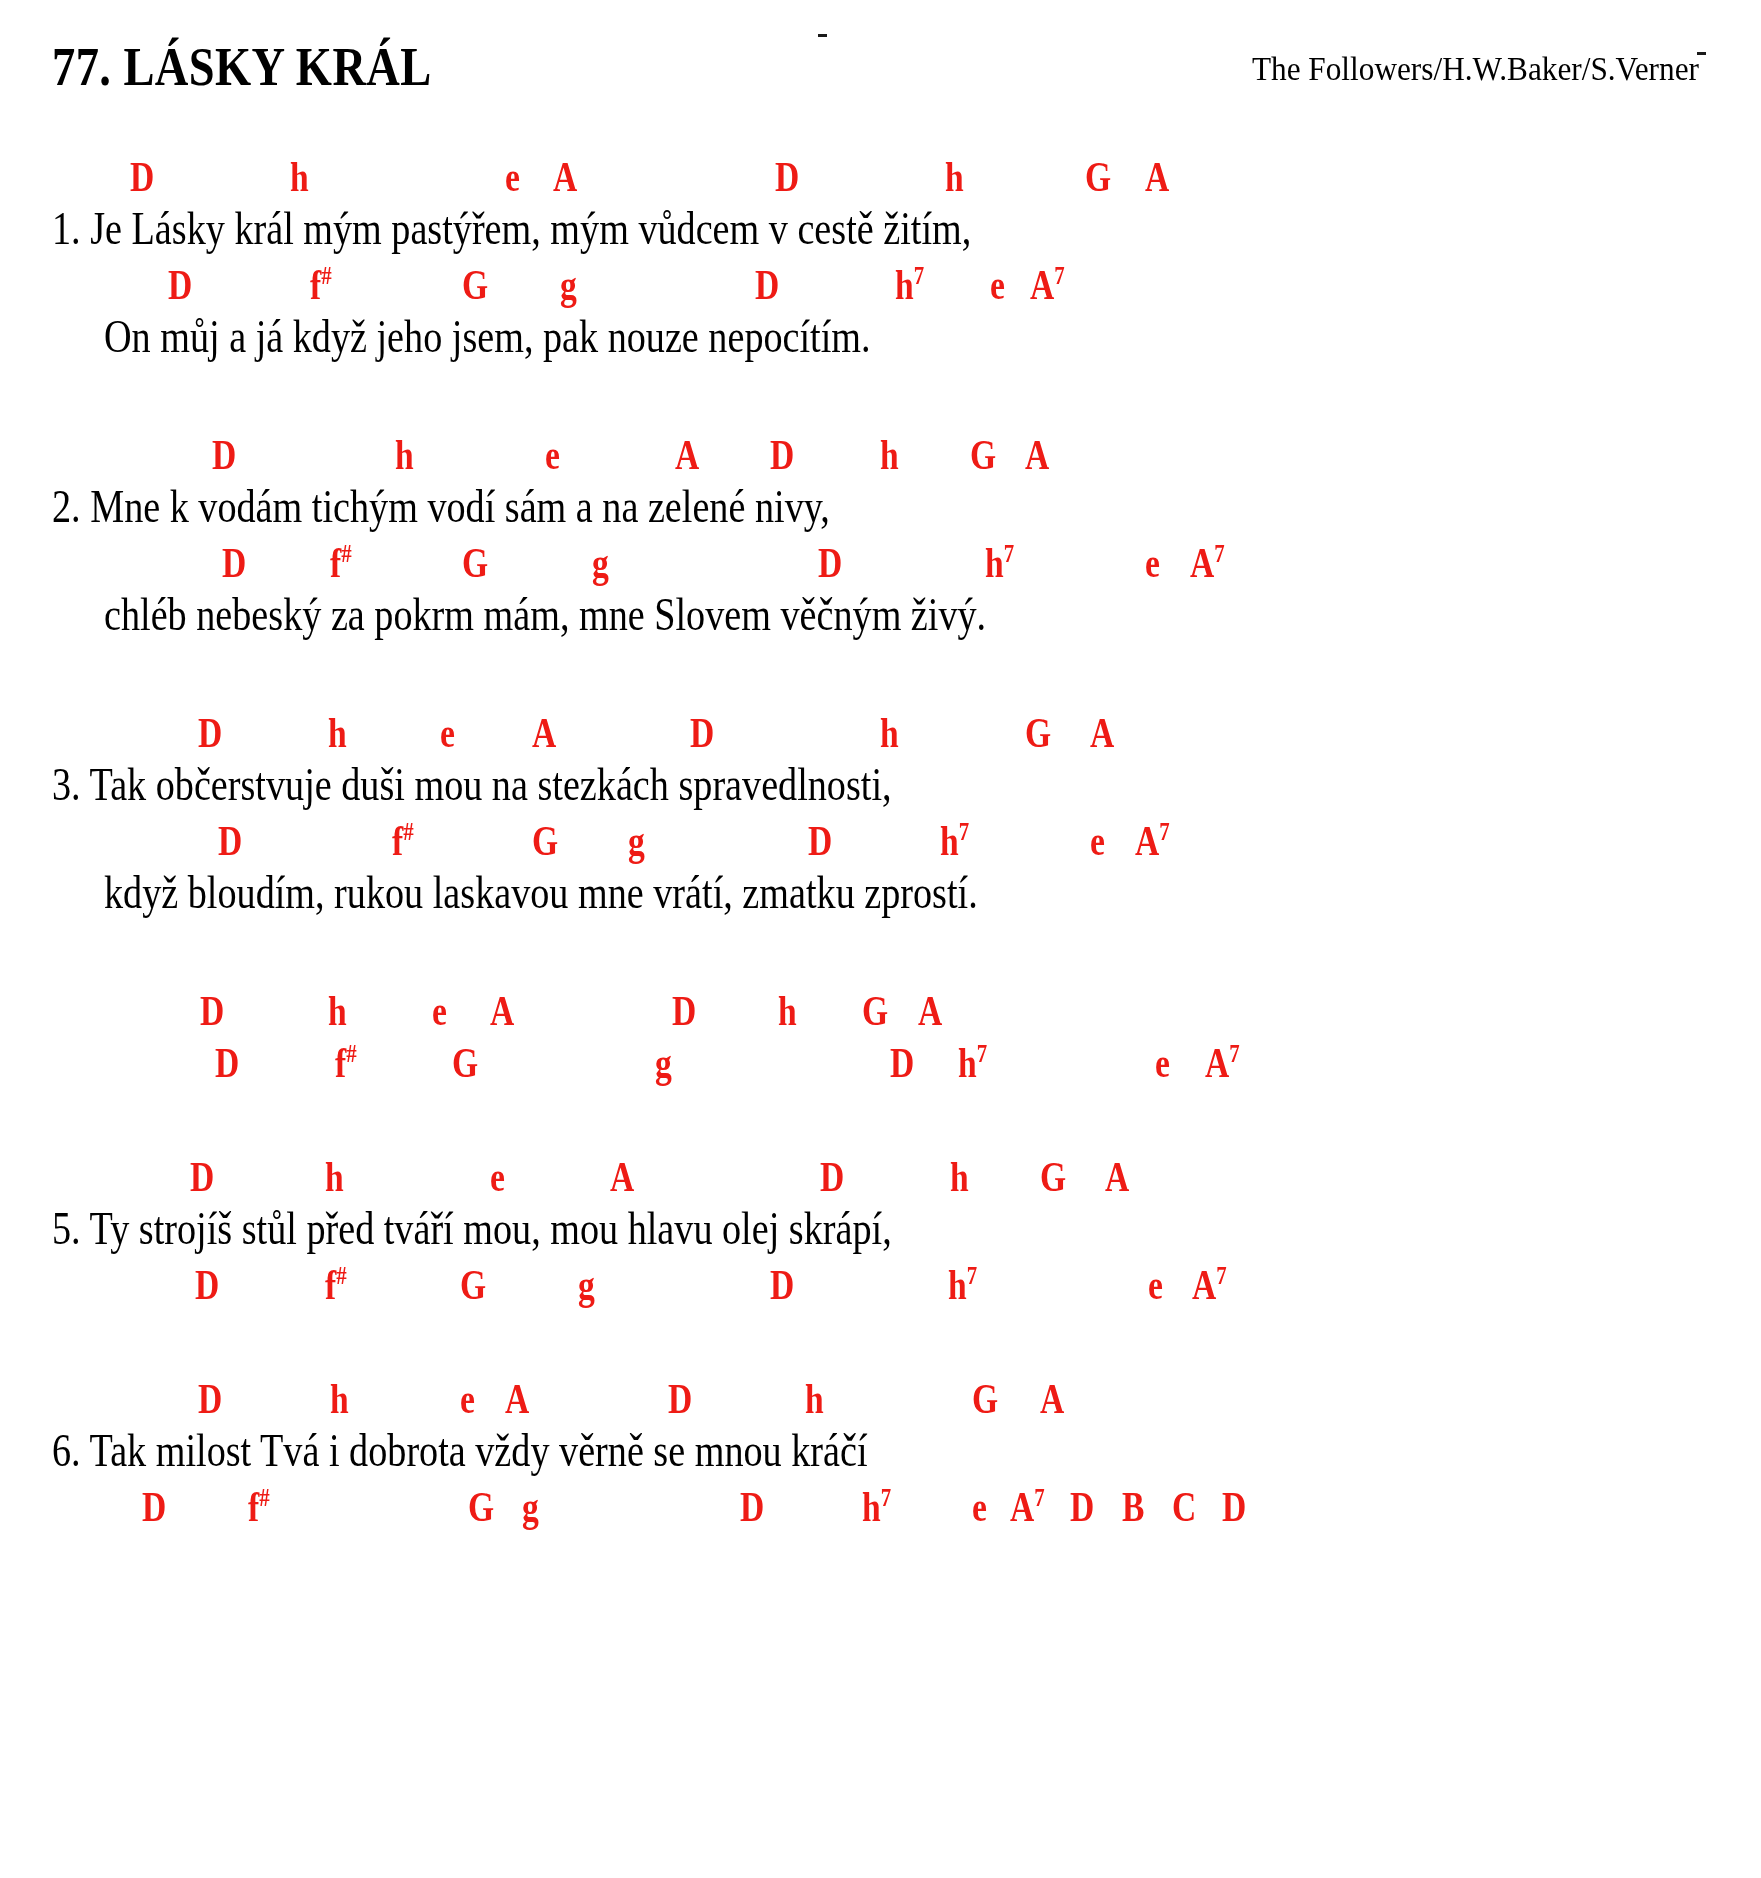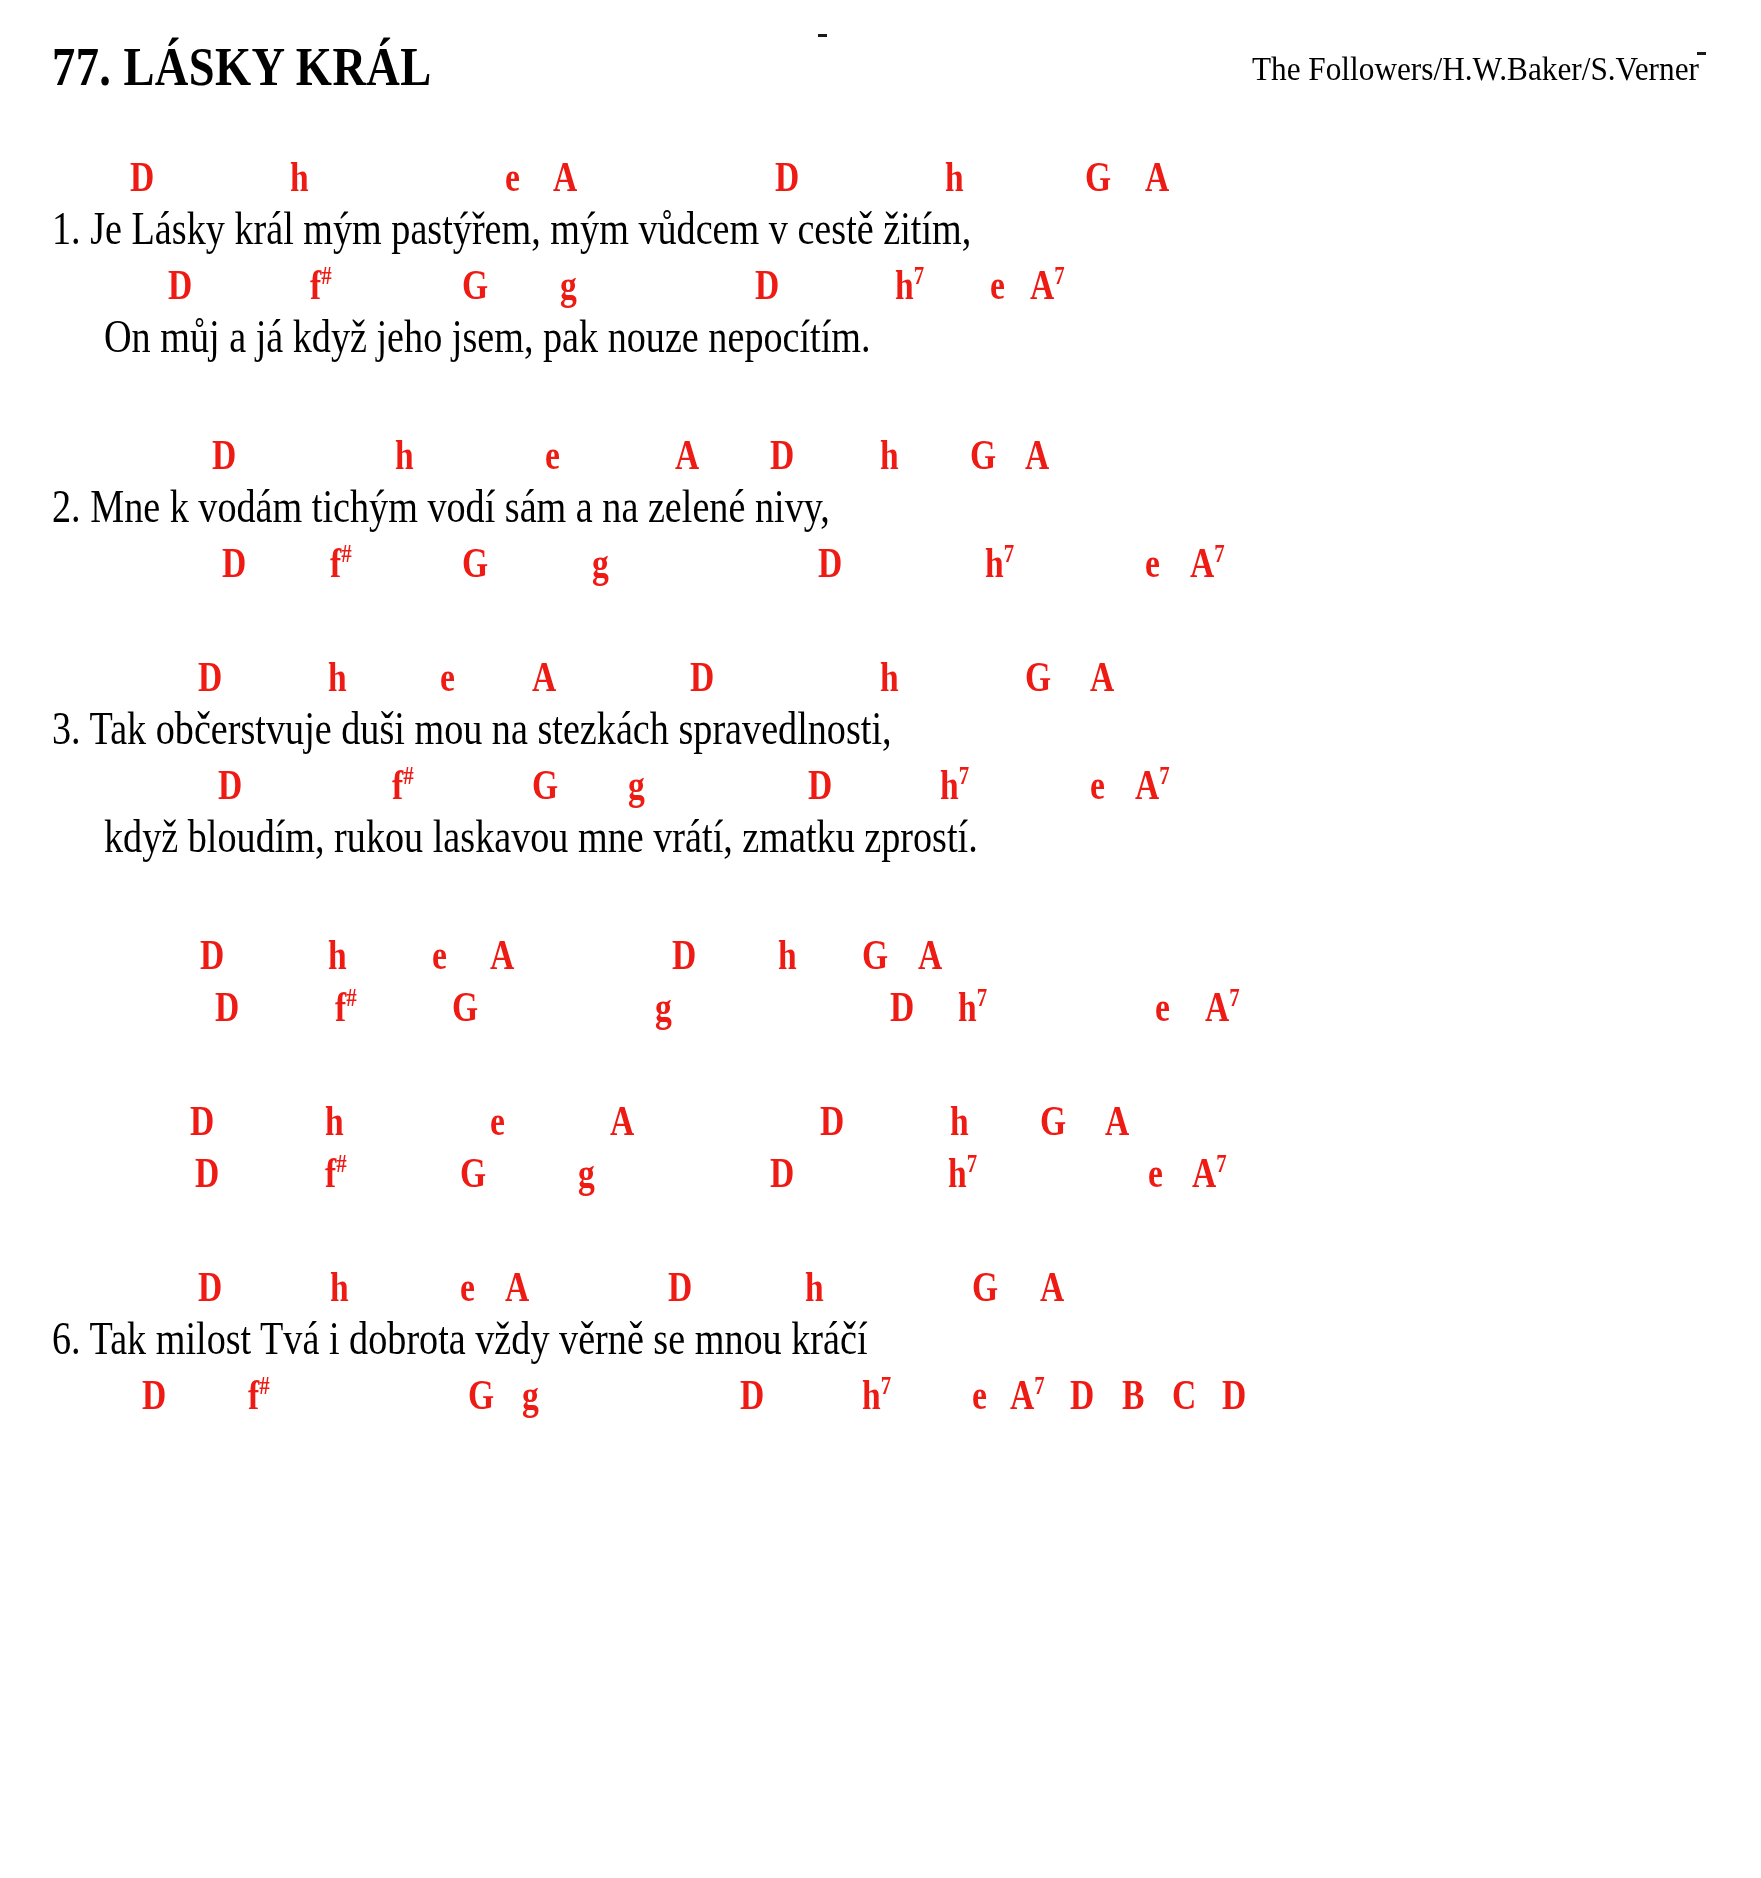--- a/index.html
+++ b/index.html
@@ -170,20 +170,23 @@
         <div class="chordline">
           <span class="chord" style="left: 222px;">D</span>
           <span class="chord" style="left: 330px;">f<sup>#</sup></span>
           <span class="chord" style="left: 462px;">G</span>
           <span class="chord" style="left: 592px;">g</span>
           <span class="chord" style="left: 818px;">D</span>
           <span class="chord" style="left: 985px;">h<sup>7</sup></span>
           <span class="chord" style="left: 1145px;">e</span>
           <span class="chord" style="left: 1190px;">A<sup>7</sup></span>
         </div>
+        <div class="lyricline">
+          <span class="lyric" style="left: 104px;">chléb nebeský za pokrm mám, mne Slovem věčným živý.</span>
+        </div>
       </div>
       <div class="spacer"></div>
       <div class="verse">
         <div class="chordline">
           <span class="chord" style="left: 198px;">D</span>
           <span class="chord" style="left: 328px;">h</span>
           <span class="chord" style="left: 440px;">e</span>
           <span class="chord" style="left: 532px;">A</span>
           <span class="chord" style="left: 690px;">D</span>
           <span class="chord" style="left: 880px;">h</span>
@@ -234,20 +237,23 @@
       <div class="verse">
         <div class="chordline">
           <span class="chord" style="left: 190px;">D</span>
           <span class="chord" style="left: 325px;">h</span>
           <span class="chord" style="left: 490px;">e</span>
           <span class="chord" style="left: 610px;">A</span>
           <span class="chord" style="left: 820px;">D</span>
           <span class="chord" style="left: 950px;">h</span>
           <span class="chord" style="left: 1040px;">G</span>
           <span class="chord" style="left: 1105px;">A</span>
+        </div>
+        <div class="lyricline">
+          <span class="lyric" style="left: 52px;">5. Ty strojíš stůl před tváří mou, mou hlavu olej skrápí,</span>
         </div>
         <div class="chordline">
           <span class="chord" style="left: 195px;">D</span>
           <span class="chord" style="left: 325px;">f<sup>#</sup></span>
           <span class="chord" style="left: 460px;">G</span>
           <span class="chord" style="left: 578px;">g</span>
           <span class="chord" style="left: 770px;">D</span>
           <span class="chord" style="left: 948px;">h<sup>7</sup></span>
           <span class="chord" style="left: 1148px;">e</span>
           <span class="chord" style="left: 1192px;">A<sup>7</sup></span>

